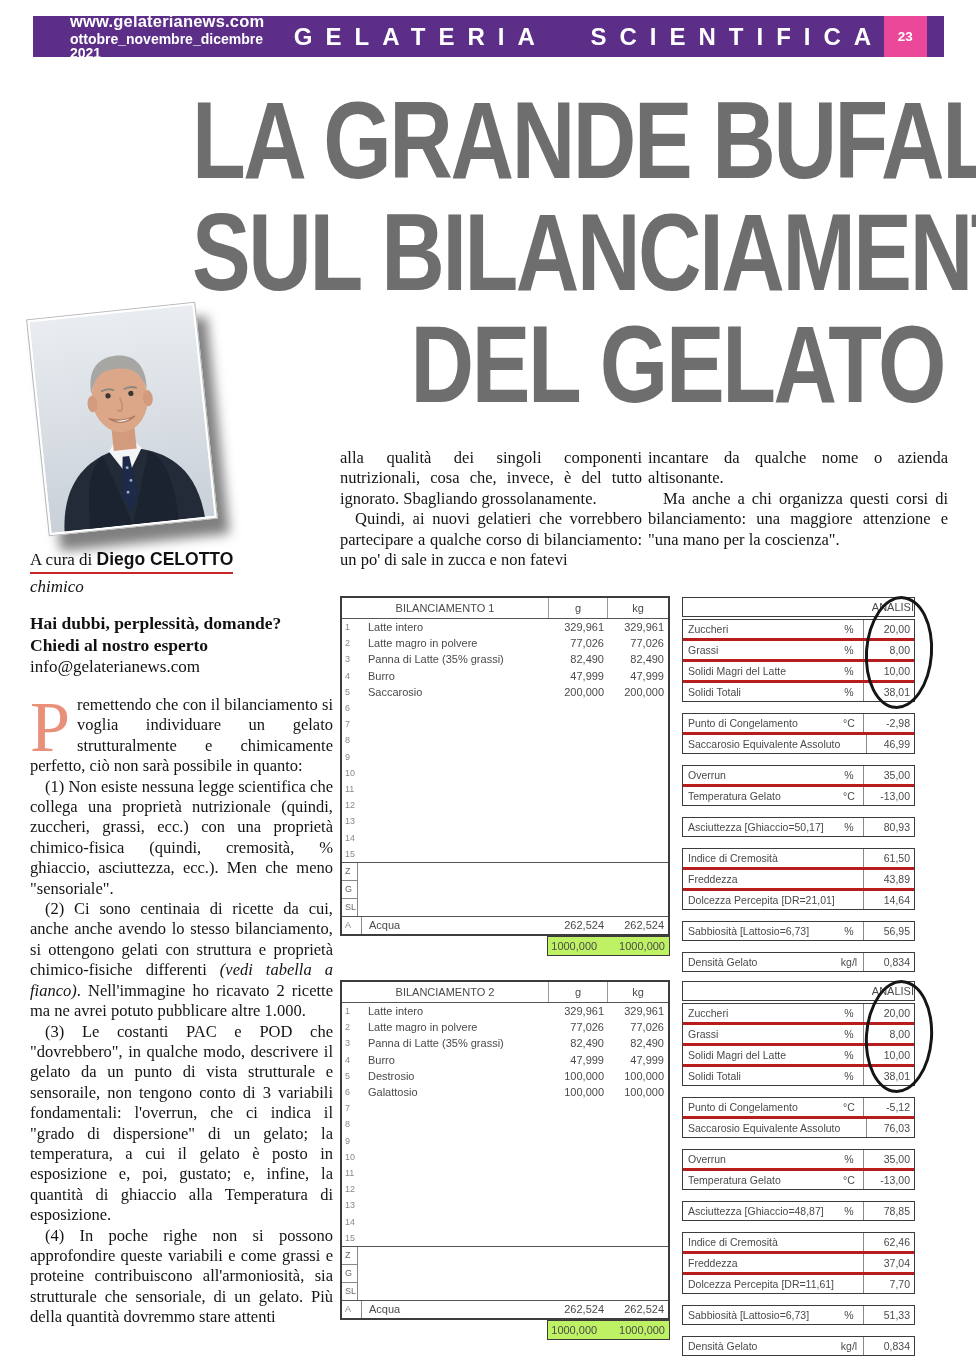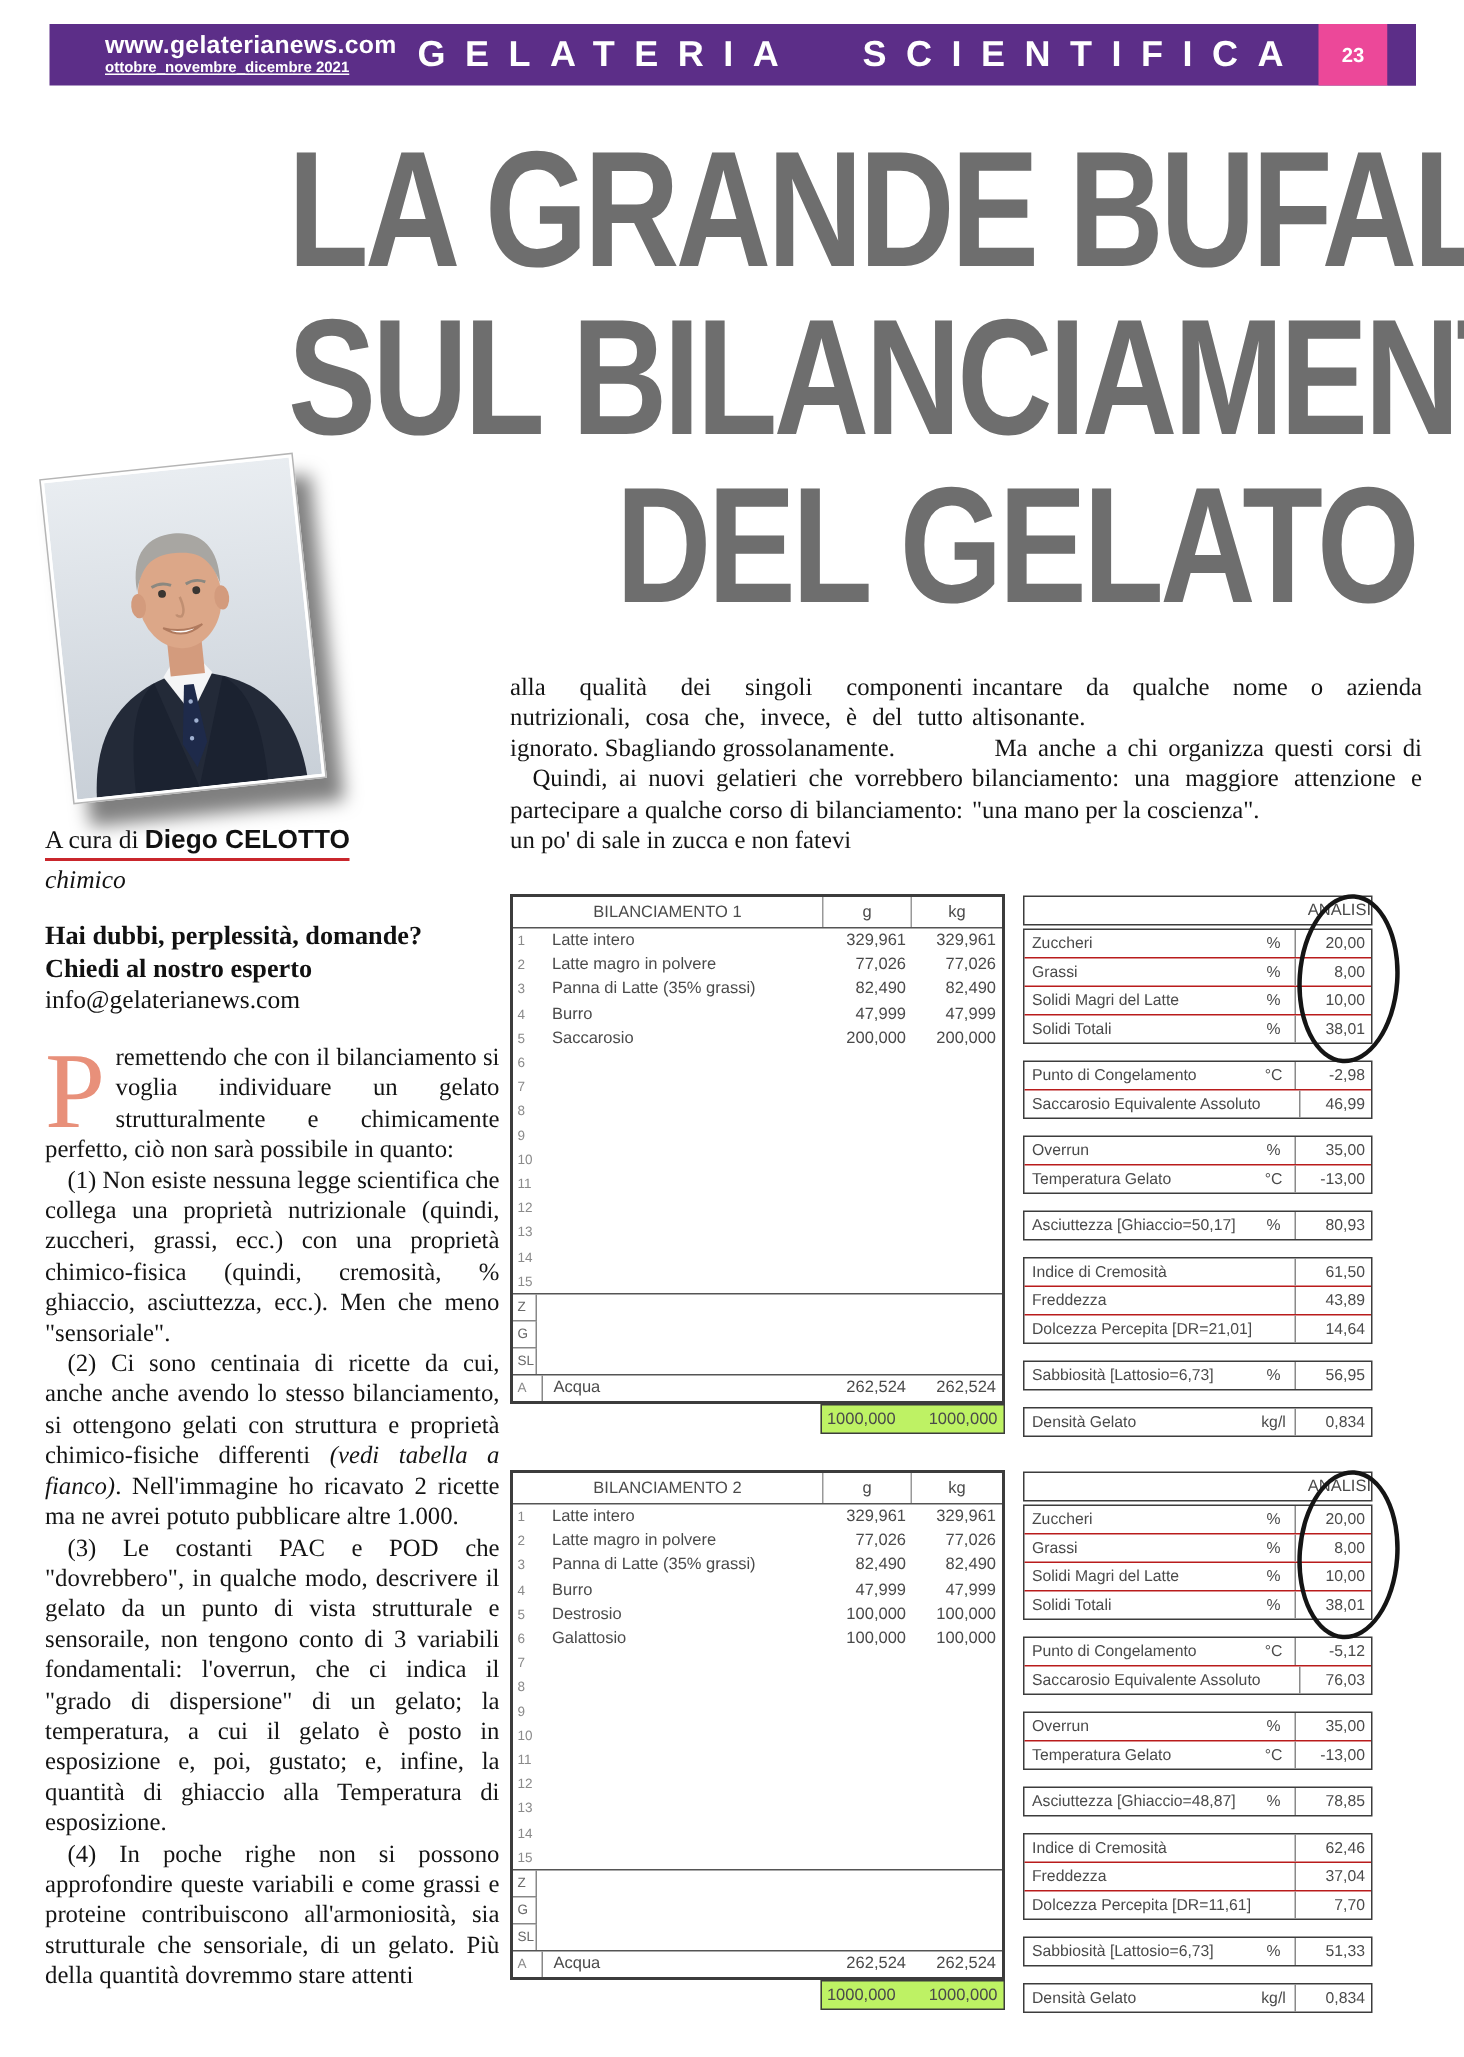--- a/index.html
+++ b/index.html
@@ -5,21 +5,21 @@
   html,body { margin:0; padding:0; background:#ffffff; }
   .page { position:relative; width:976px; height:1371px; background:#fff; overflow:hidden;
           font-family:"Liberation Serif", serif; }
 
   
   .header-band { position:absolute; left:33px; top:16px; width:911px; height:41px;
                  background:#5c2e88; display:flex; align-items:center; color:#fff;
                  font-family:"Liberation Sans", sans-serif; }
   .hdr-left { padding-left:37px; line-height:1; }
   .hdr-site { font-size:16.5px; font-weight:bold; letter-spacing:0.2px; }
-  .hdr-issue { font-size:10px; font-weight:bold; margin-top:3px;text-decoration:underline; }
+  .hdr-issue { font-size:14px; font-weight:bold; margin-top:3px; }
   .hdr-center { flex:1; text-align:left; font-size:24px; font-weight:bold;
                 letter-spacing:13px; word-spacing:24px; white-space:nowrap; padding-left:14px; }
   .hdr-pagebox { width:46px; height:41px; background:#ec4899; display:flex; align-items:center;
                  justify-content:center; font-size:13.5px; font-weight:bold; }
   .hdr-stub { width:19px; height:41px; background:#5c2e88; }
 
   
   .title { position:absolute; top:84px; right:32px; width:940px; color:#6e6e6e;
            font-family:"Liberation Sans", sans-serif; font-weight:bold; }
   .tline { font-size:110px; line-height:112px; letter-spacing:-3px; white-space:nowrap;
@@ -81,21 +81,21 @@
   .bt-totals .bt-g { width:55px; } .bt-totals .bt-kg { width:58px; }
 
   
   .ana { position:absolute; left:682px; width:233px;
          font-family:"Liberation Sans", sans-serif; font-size:10.5px; color:#4a4a4a; }
   .ana1 { top:597px; } .ana2 { top:981px; }
   .an-header { border:1.5px solid #3c3c3c; height:18px; line-height:18px; text-align:right;
                font-size:11px; }
   .an-header + .an-group { margin-top:2px; }
   .an-group { border:1.5px solid #3c3c3c; margin-top:11px; background:#fff; }
-  .an-row { display:flex; height:18px; align-items:stretch; border-bottom:1px solid #b91c1c; }
+  .an-row { display:flex; height:18px; align-items:stretch; border-bottom:3px solid #b91c1c; }
   .an-row:last-child { border-bottom:none; }
   .an-label { flex:1; padding-left:5px; white-space:nowrap; display:flex; align-items:center; }
   .an-unit { width:28px; display:flex; align-items:center; justify-content:center; }
   .an-value { width:46px; border-left:1px solid #8a8a8a; display:flex; align-items:center;
               justify-content:flex-end; padding-right:4px; }
   .an-ellipse { position:absolute; left:183px; top:-1px; width:62px; height:107px;
                 border:3px solid #151515; border-radius:50%; transform:rotate(4deg); }
 </style>
 </head>
 <body>

